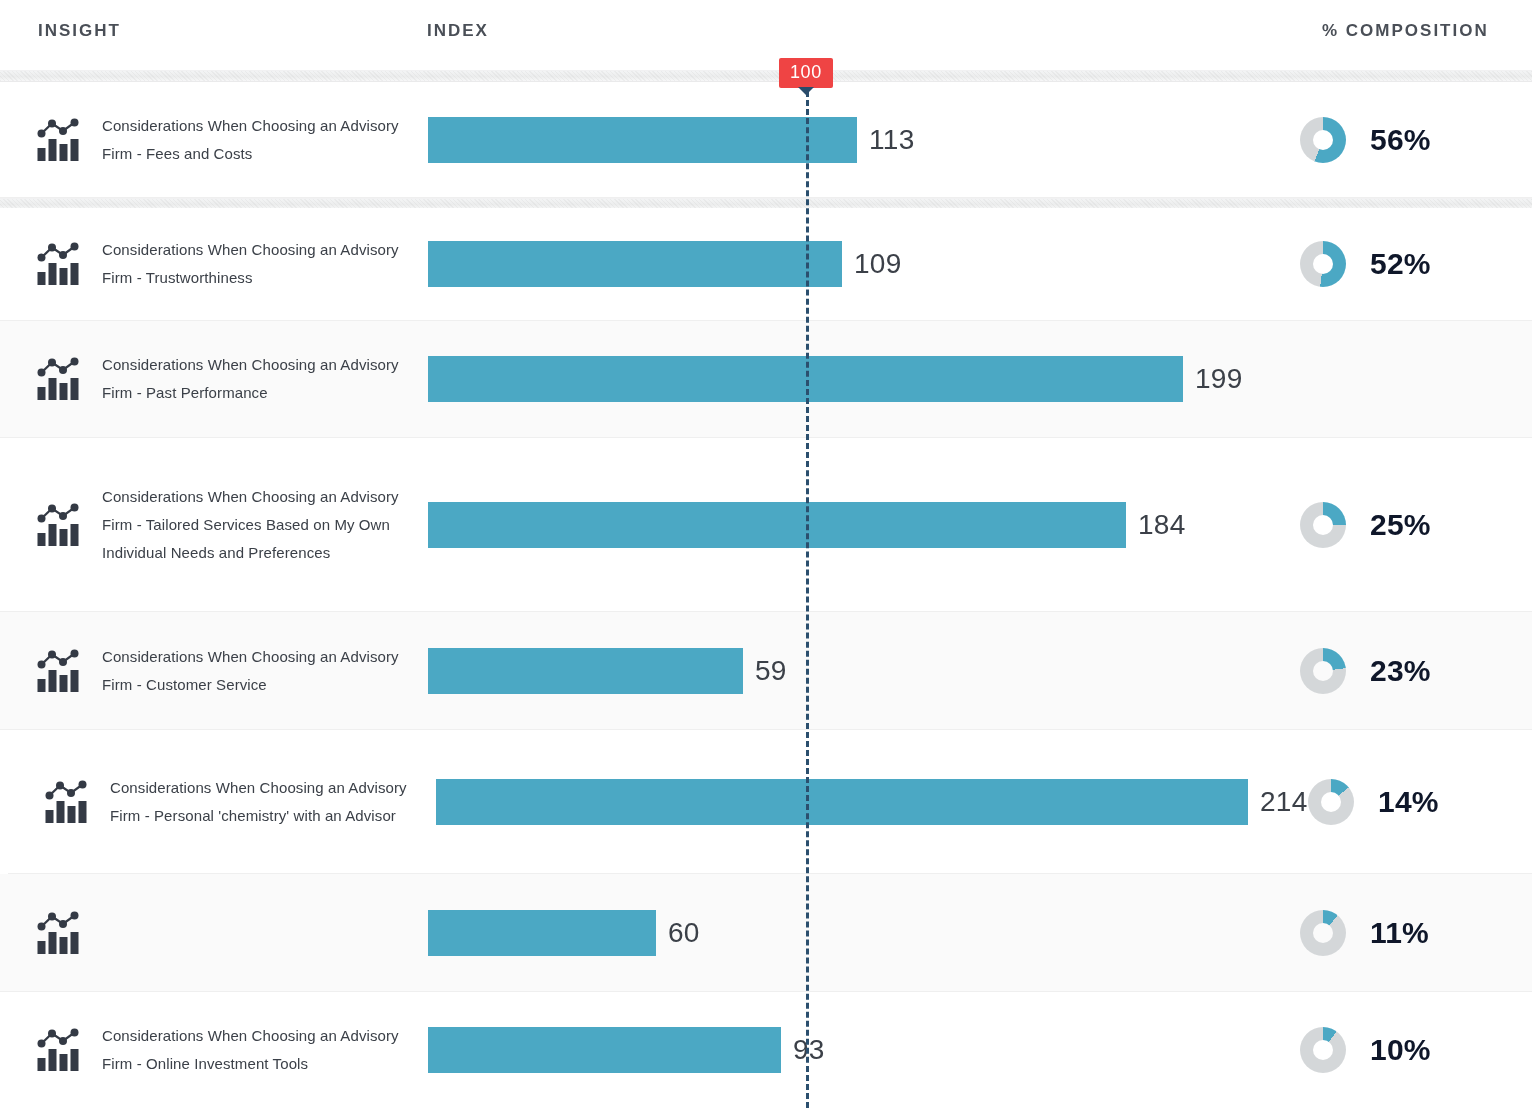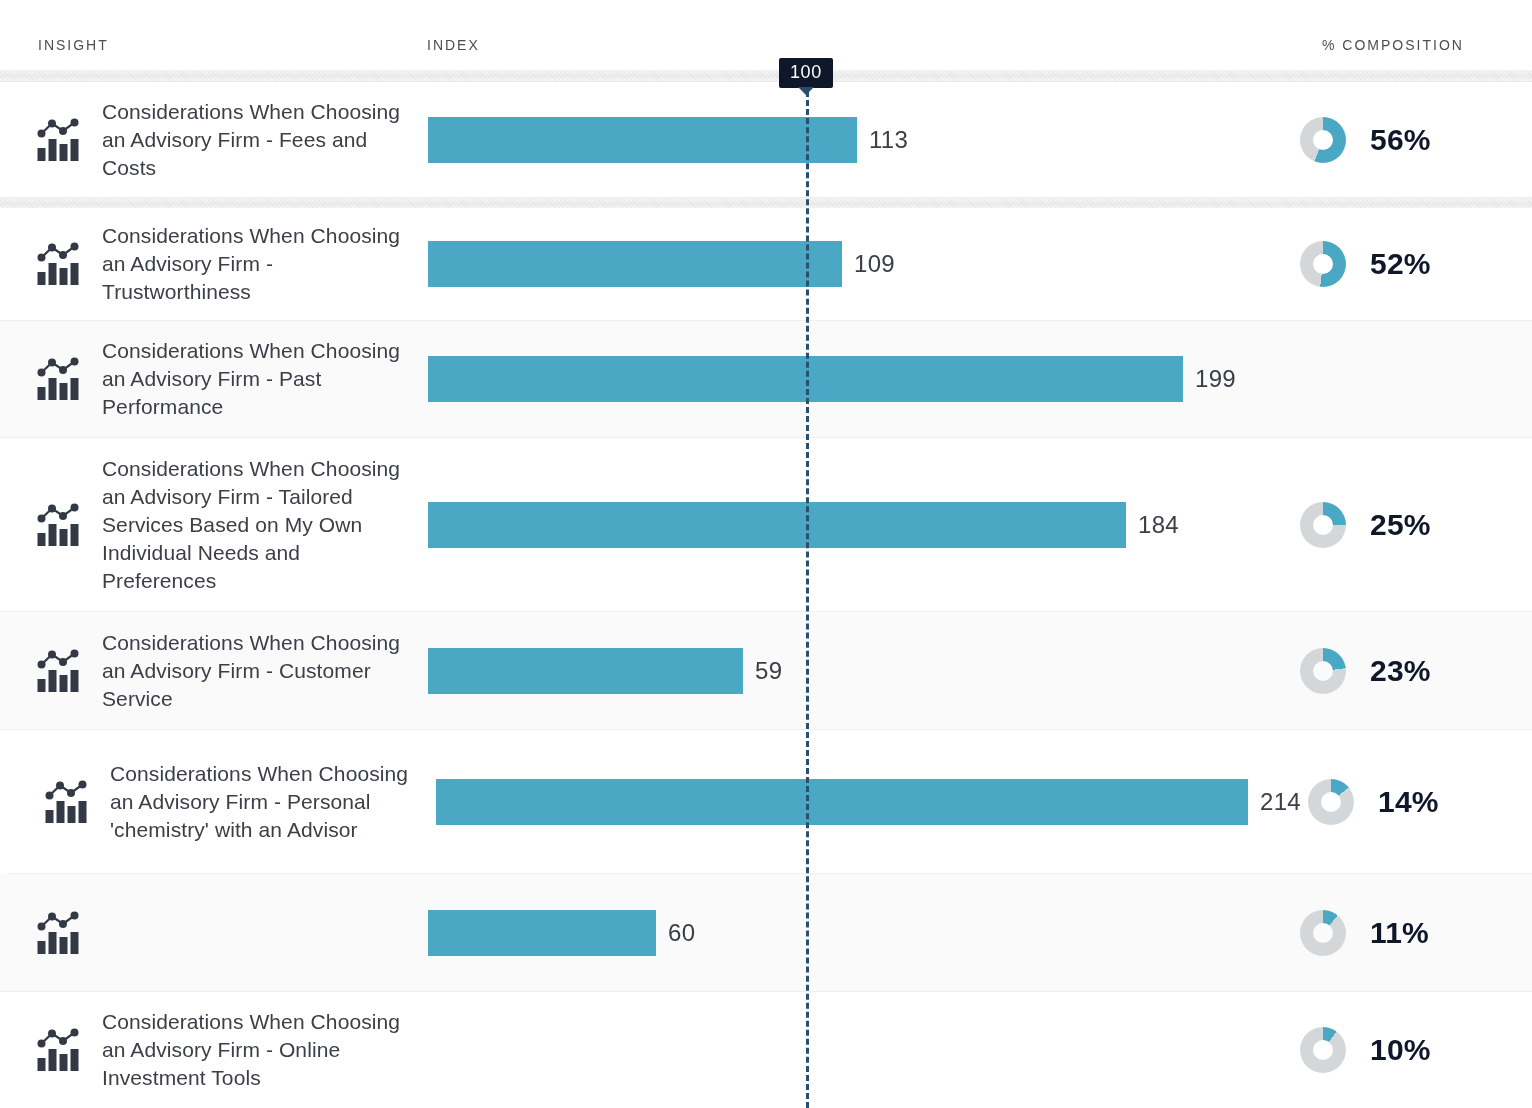--- a/index.html
+++ b/index.html
@@ -11,23 +11,23 @@
   }
 
   #app { position: relative; width: 1532px; height: 1108px; }
 
   
   .col-header {
     position: absolute; top: 0; left: 0; width: 1532px; height: 70px;
     background: #ffffff;
   }
   .col-header .hdr {
-    position: absolute; top: 37px;
-    font-size: 14px; letter-spacing: 2.0px; color: #4a4f57;
-    font-weight: 400; text-transform: uppercase; white-space: nowrap;
+    position: absolute; top: 21px;
+    font-size: 17px; letter-spacing: 2.0px; color: #4a4f57;
+    font-weight: 700; text-transform: uppercase; white-space: nowrap;
   }
   .hdr-insight { left: 38px; }
   .hdr-index   { left: 427px; }
   .hdr-comp    { left: 1322px; text-align: right; }
 
   
   .tex-band {
     position: absolute; left: 0; width: 1532px; height: 12px;
     background:
       repeating-linear-gradient(45deg,
@@ -55,52 +55,52 @@
     position: absolute; left: 0; top: 0; height: 100%;
     width: 428px;
     display: flex; align-items: center;
   }
   .insight-icon {
     width: 44px; height: 44px; margin-left: 36px; margin-right: 22px;
     flex: 0 0 44px;
   }
   .insight-icon svg { display: block; }
   .insight-label {
-    font-size: 21px; line-height: 28px; color: #3b4048;
+    font-size: 15px; line-height: 28px; color: #3b4048;
     font-weight: 400; max-width: 312px;
     letter-spacing: 0.1px;
   }
 
   
   .cell-index {
     position: absolute; left: 428px; top: 0; height: 100%;
     right: 240px;
   }
   .bar-wrap {
     position: absolute; top: 50%; transform: translateY(-50%);
     left: 0; display: flex; align-items: center;
   }
   .bar {
     height: 46px; background: #4ba8c4; border-radius: 0;
   }
   .bar-value {
-    font-size: 24px; color: #3b4048; margin-left: 12px;
+    font-size: 28px; color: #3b4048; margin-left: 12px;
     font-weight: 400; white-space: nowrap; letter-spacing: 0.3px;
   }
 
   
   .ref-line {
     position: absolute; top: 82px; left: 806px; width: 0;
     height: 1026px;
     border-left: 3px dashed #2b4f6e;
     z-index: 5; pointer-events: none;
   }
   .ref-badge {
     position: absolute; top: 58px; left: 779px;
-    background: #0f172a; color: #ffffff;
+    background: #ef4444; color: #ffffff;
     font-size: 18px; font-weight: 400; letter-spacing: 0.6px;
     padding: 4px 11px 5px; border-radius: 2px;
     z-index: 7; white-space: nowrap;
   }
   .ref-badge::after {
     content: ""; position: absolute; left: 50%; bottom: -7px;
     transform: translateX(-50%);
     border-left: 8px solid transparent;
     border-right: 8px solid transparent;
     border-top: 8px solid #2a4c6b;
@@ -357,20 +357,26 @@
                 <path d="M5.5 15.5 L16 5.5 L27 13 L38.5 4.5" stroke="#343a45" stroke-width="2.2" fill="none"></path>
                 <rect x="1.5" y="30" width="8" height="13"></rect>
                 <rect x="12.5" y="21" width="8" height="22"></rect>
                 <rect x="23.5" y="26" width="8" height="17"></rect>
                 <rect x="34.5" y="21" width="8" height="22"></rect>
               </g>
             </svg>
           </span>
           <span class="insight-label">Considerations When Choosing an Advisory Firm - Online Investment Tools</span>
         </div>
+        <div class="cell-index">
+          <div class="bar-wrap">
+            <div class="bar" style="width:353px;"></div>
+            <span class="bar-value">93</span>
+          </div>
+        </div>
         <div class="cell-comp">
           <span class="donut" style="background: conic-gradient(#4ba8c4 0% 10%, #d4d7d9 10% 100%);"></span>
           <span class="comp-value">10%</span>
         </div>
       </div>
     </div>
 
   <div class="ref-line"></div>
   <div class="ref-badge">100</div>
 

